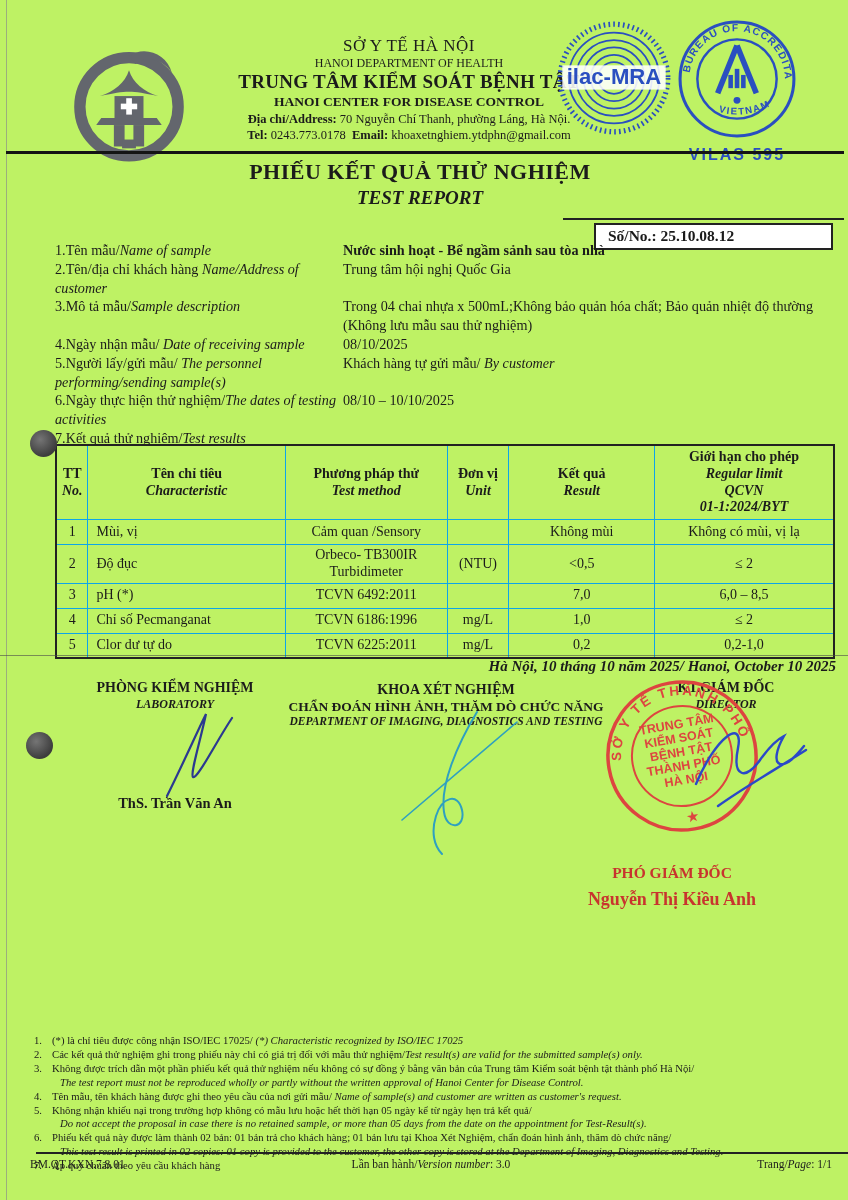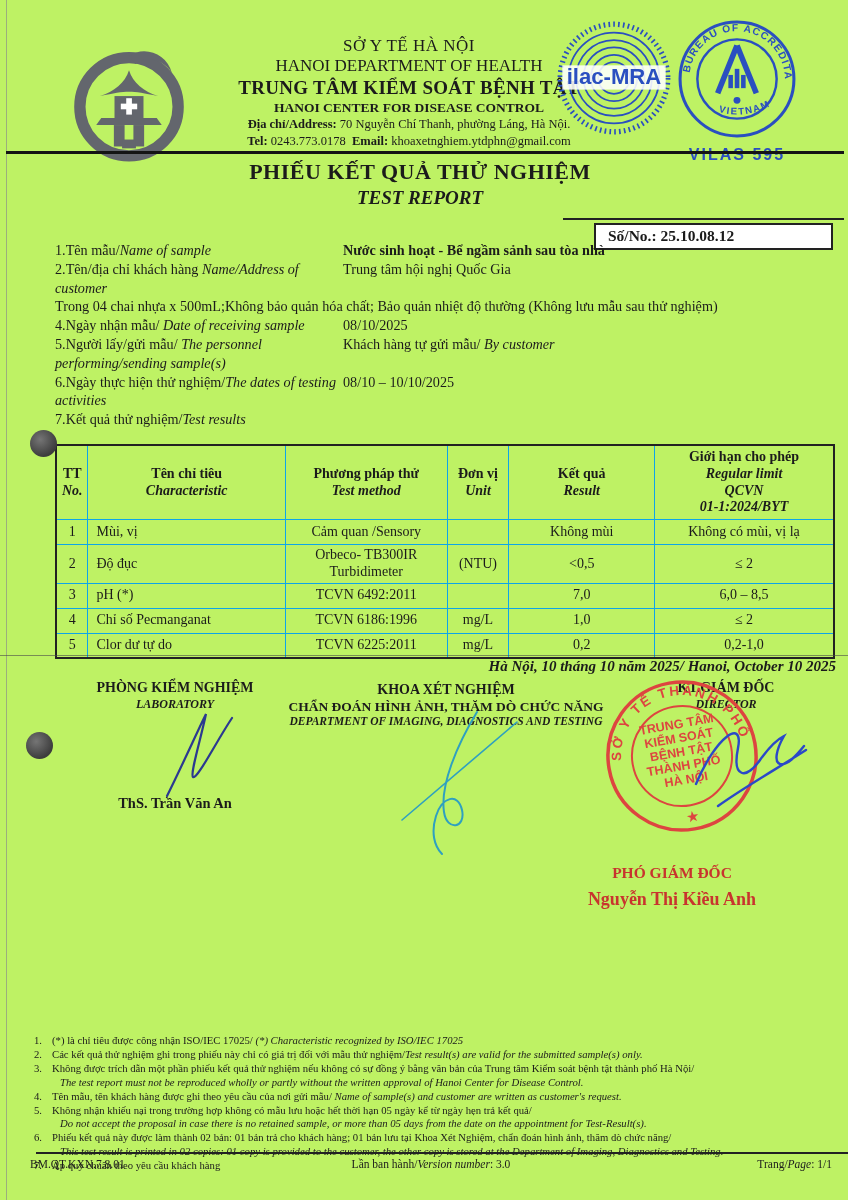--- a/index.html
+++ b/index.html
@@ -12,21 +12,21 @@
   .abs { position:absolute; }
   .scan-edge { left:6px; top:0; width:1px; height:1200px; background:#8a8a8a; opacity:.65; }
   .hole { border-radius:50%; background:radial-gradient(circle at 38% 35%, #757575, #3d3d3d 70%); }
   .hole1 { left:30px; top:430px; width:27px; height:27px; }
   .hole2 { left:26px; top:732px; width:27px; height:27px; }
 
   
   .cdc-logo { left:60px; top:40px; width:138px; height:126px; }
   .org-block { left:210px; top:36px; width:398px; text-align:center; line-height:1.18; }
   .org-l1 { font-size:17px; letter-spacing:.5px; }
-  .org-l2 { font-size:17px; }
+  .org-l2 { font-size:12px; }
   .org-l3 { font-size:19px; font-weight:bold; letter-spacing:.3px; margin-top:1px; }
   .org-l4 { font-size:13.5px; font-weight:bold; }
   .org-addr, .org-tel { font-size:12.5px; margin-top:2px; }
   .ilac-wrap { left:556px; top:20px; width:116px; height:116px; }
   .vilas-wrap { left:676px; top:18px; width:122px; text-align:center; }
   .vilas-num { font-size:16px; font-weight:bold; color:#2a4fc0; letter-spacing:2px; margin-top:2px;
                font-family:"Liberation Sans", sans-serif; }
   .rule-thick { left:6px; top:151px; width:838px; height:3px; background:#141414; }
 
   
@@ -180,20 +180,21 @@
       <div class="flabel"><span>1.Tên mẫu/</span><span class="en">Name of sample</span></div>
       <div class="fval"><span>Nước sinh hoạt - Bể ngầm sảnh sau tòa nhà</span></div>
     </div>
     <div class="frow">
       <div class="flabel"><span>2.Tên/địa chỉ khách hàng </span><span class="en">Name/Address of customer</span></div>
       <div class="fval">
           <div>Trung tâm hội nghị Quốc Gia</div>
         </div>
     </div>
     <div class="frow">
+      <div class="flabel"><span>3.Mô tả mẫu/</span><span class="en">Sample description</span></div>
       <div class="fval"><span>Trong 04 chai nhựa x 500mL;Không bảo quản hóa chất; Bảo quản nhiệt độ thường (Không lưu mẫu sau thử nghiệm)</span></div>
     </div>
     <div class="frow">
       <div class="flabel"><span>4.Ngày nhận mẫu/ </span><span class="en">Date of receiving sample</span></div>
       <div class="fval"><span>08/10/2025</span></div>
     </div>
     <div class="frow">
       <div class="flabel"><span>5.Người lấy/gửi mẫu/ </span><span class="en">The personnel performing/sending sample(s)</span></div>
       <div class="fval"><span>Khách hàng tự gửi mẫu/ </span><span class="en">By customer</span></div>
     </div>

